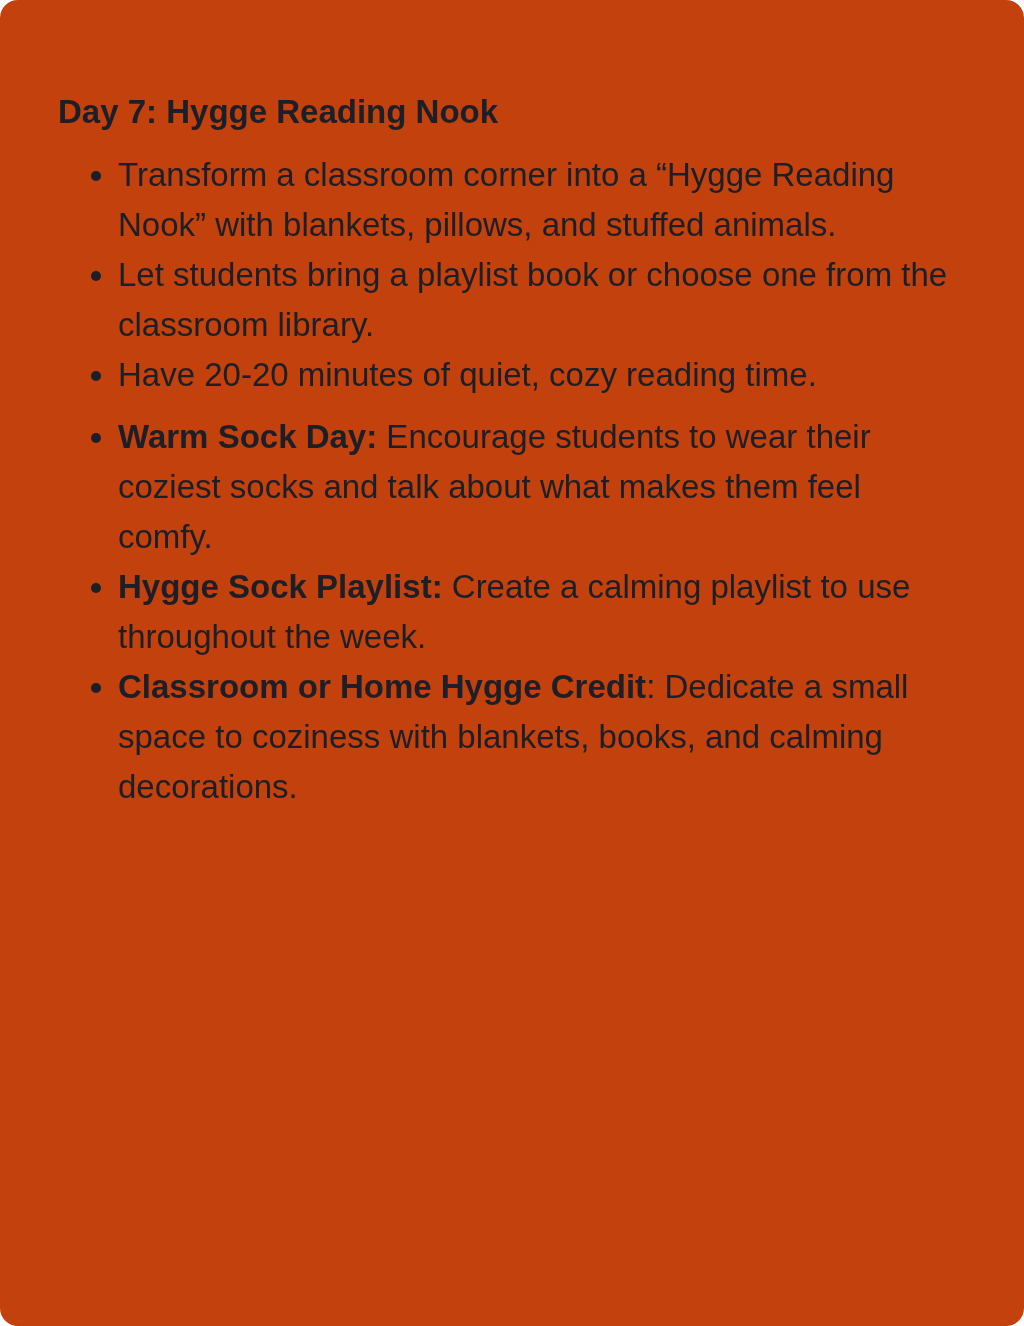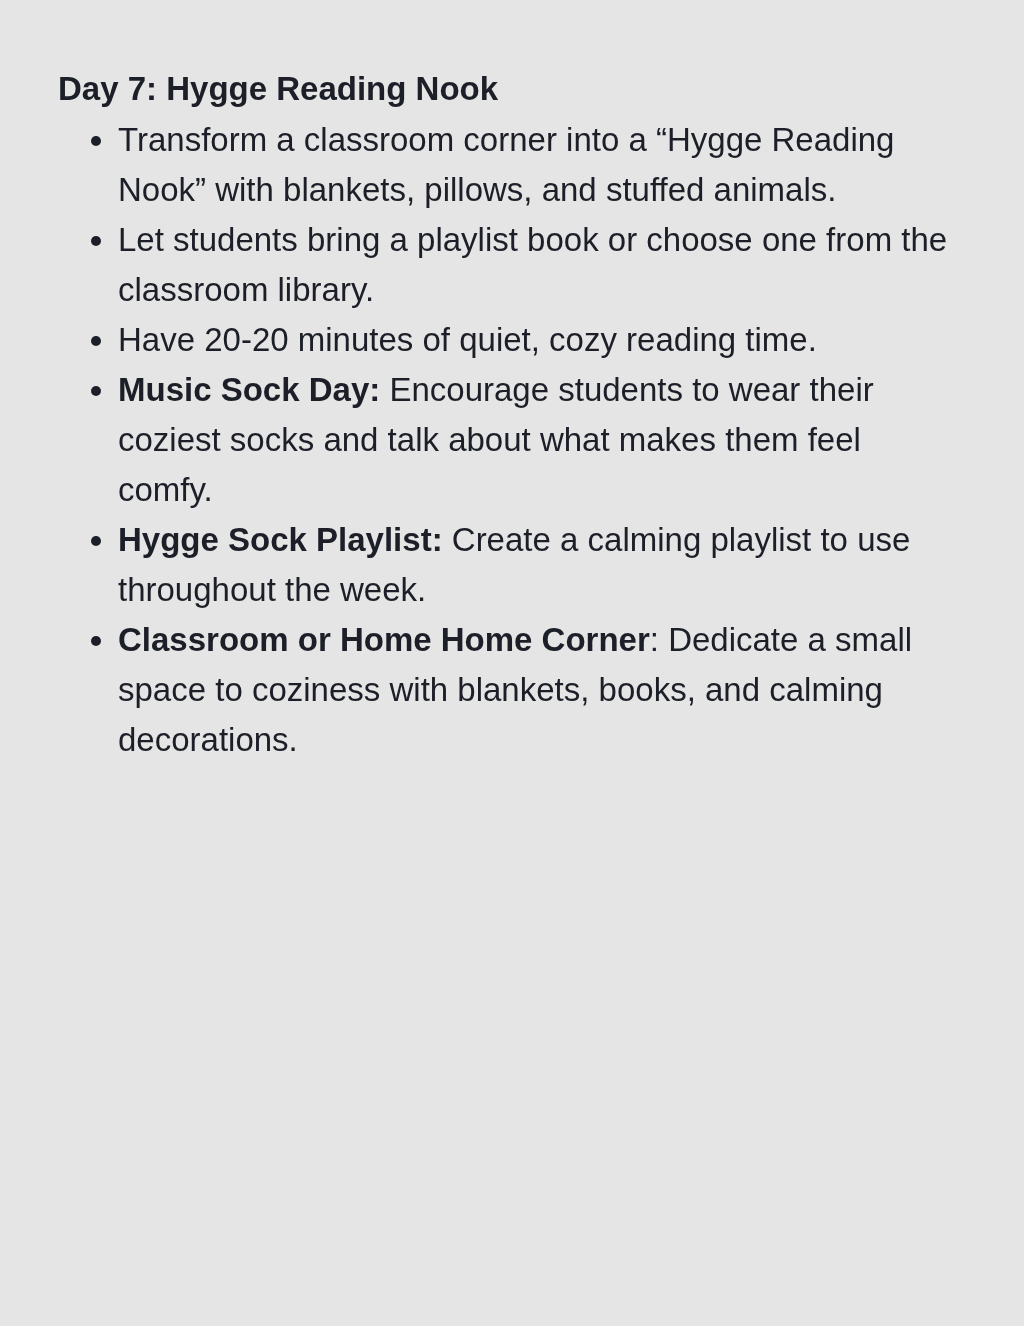--- a/index.html
+++ b/index.html
@@ -4,27 +4,28 @@
 <style>
   html, body {
     margin: 0;
     padding: 0;
     background: #ffffff;
   }
   .page {
     position: relative;
     width: 1024px;
     height: 1326px;
-    background: #e5e5e5;
+    background: #c2410c;
     box-sizing: border-box;
-    padding: 63px 60px 0 58px;
+    padding: 86px 60px 0 58px;
     font-family: "Liberation Sans", sans-serif;
     color: #1c1f27;
     font-size: 33px;
     line-height: 50px;
+    border-radius: 18px;
   }
   .doc-heading {
     font-size: 33px;
     line-height: 52px;
     font-weight: bold;
     margin: 0;
     color: #1c1f27;
   }
   .subheading {
     margin: 44px 0 0 0;
@@ -32,21 +33,21 @@
     line-height: 52px;
     color: #1c1f27;
   }
   .subheading .first-letter {
     font-weight: normal;
   }
   .subheading .rest {
     font-weight: bold;
   }
   ul.bullet-list {
-    margin: 0 0 0 0;
+    margin: 12px 0 0 0;
     padding-left: 60px;
     max-width: 836px;
     list-style-type: disc;
   }
   ul.bullet-list li {
     margin: 0;
     padding: 0;
     line-height: 50px;
   }
   .bullet-label {
@@ -62,18 +63,18 @@
 
 
   <ul class="bullet-list">
     <li>Transform a classroom corner into a “Hygge Reading Nook” with blankets, pillows, and stuffed animals.</li>
     <li>Let students bring a playlist book or choose one from the classroom library.</li>
     <li>Have 20-20 minutes of quiet, cozy reading time.</li>
   </ul>
 
 
   <ul class="bullet-list">
-    <li><span class="bullet-label">Music Sock Day:</span><span> Encourage students to wear their coziest socks and talk about what makes them feel comfy.</span></li>
+    <li><span class="bullet-label">Warm Sock Day:</span><span> Encourage students to wear their coziest socks and talk about what makes them feel comfy.</span></li>
     <li><span class="bullet-label">Hygge Sock Playlist:</span><span> Create a calming playlist to use throughout the week.</span></li>
-    <li><span class="bullet-label">Classroom or Home Home Corner</span><span>: Dedicate a small space to coziness with blankets, books, and calming decorations.</span></li>
+    <li><span class="bullet-label">Classroom or Home Hygge Credit</span><span>: Dedicate a small space to coziness with blankets, books, and calming decorations.</span></li>
   </ul>
 
 </div>
 
 </body></html>

